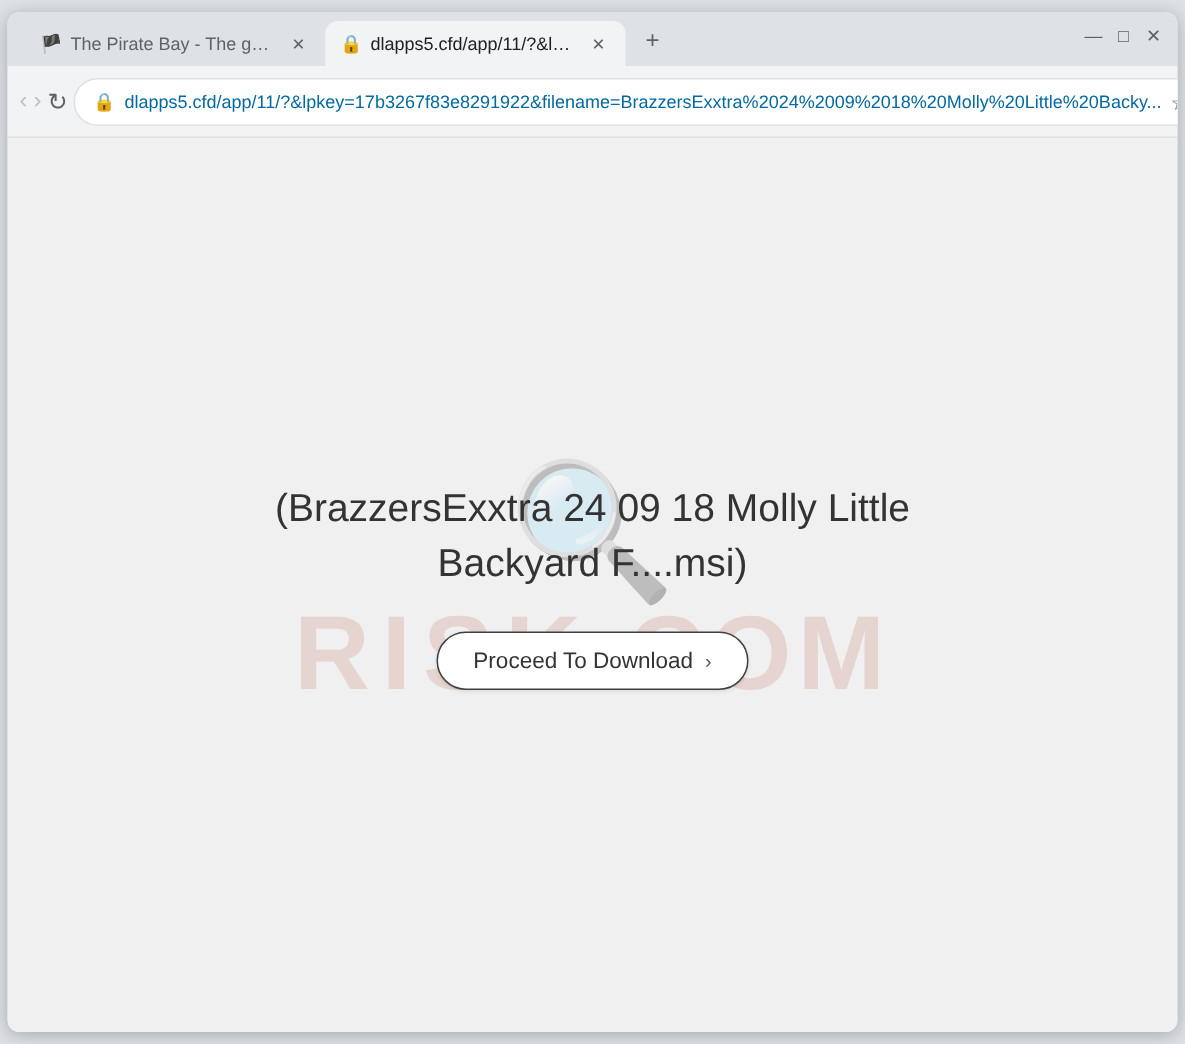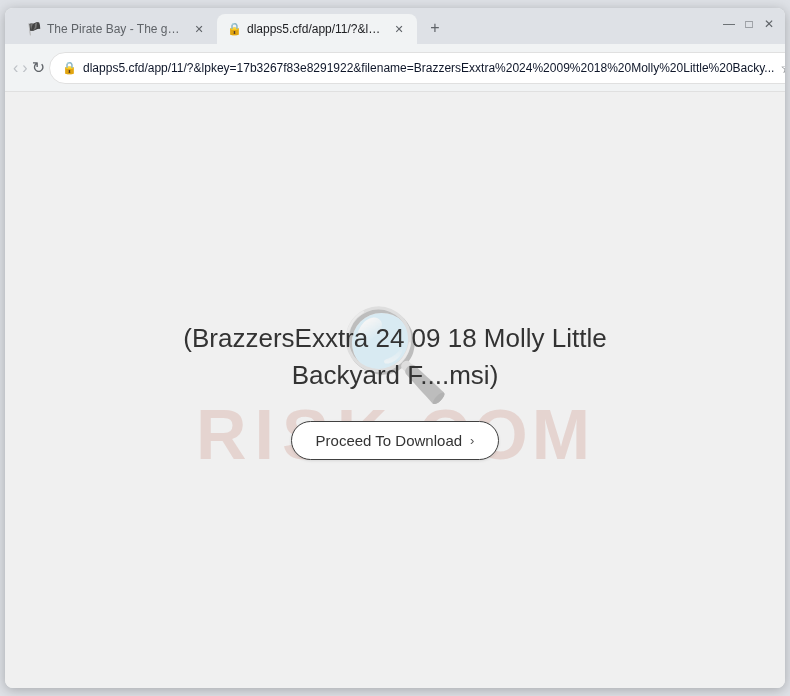--- a/index.html
+++ b/index.html
@@ -165,21 +165,21 @@
       color: #5f6368;
       font-size: 12px;
     }
 
     .omnibox-url {
       flex: 1;
       overflow: hidden;
       text-overflow: ellipsis;
       white-space: nowrap;
       font-size: 12px;
-      color: #0f172a;
+      color: #0369a1;
     }
 
     .omnibox-star {
       color: #5f6368;
       font-size: 14px;
     }
 
     
     .page-content {
       flex: 1;

